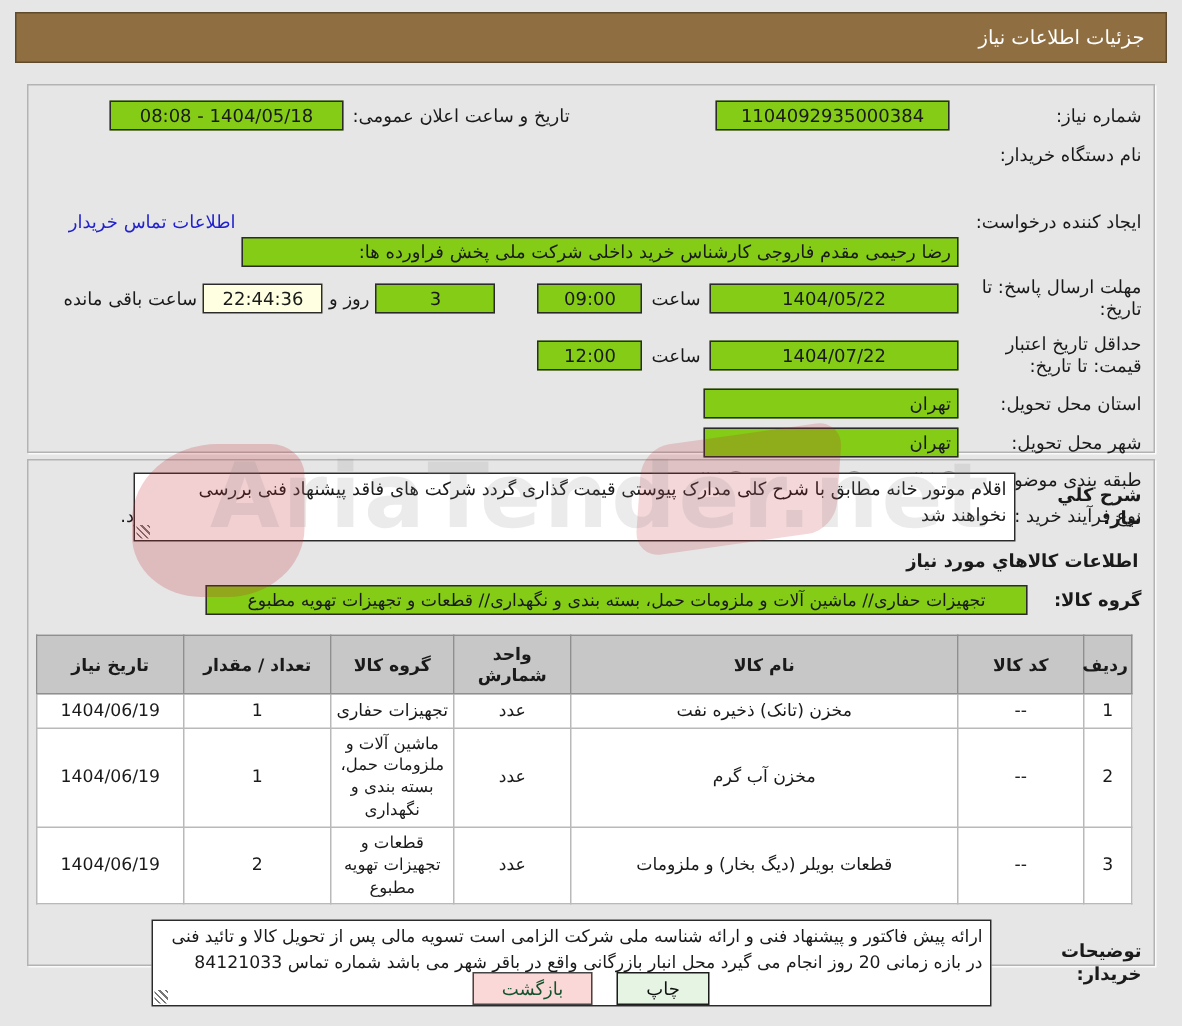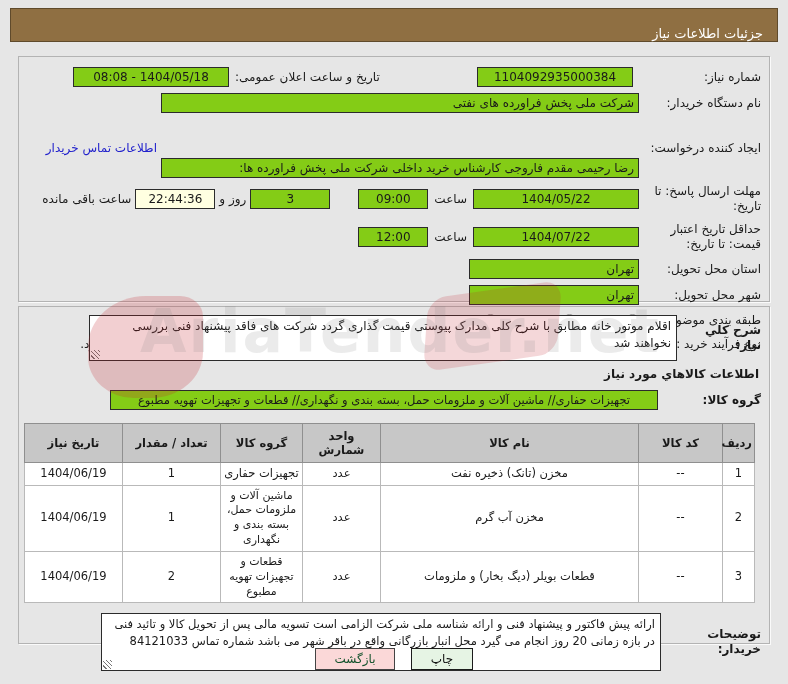--- a/index.html
+++ b/index.html
@@ -5,21 +5,21 @@
   html,body{margin:0;padding:0;}
   body{
     width:788px;height:684px;position:relative;overflow:hidden;
     background:#e6e6e6;
     font-family:"DejaVu Sans","Liberation Sans",sans-serif;
     font-size:12px;color:#1a1a1a;direction:rtl;
   }
   .titlebar{
     position:absolute;top:8px;right:10px;left:10px;height:34px;
     background:#8f6f42;border:1px solid #5f4a2b;color:#fff;
-    display:flex;align-items:flex-end;padding:0 14px;box-sizing:border-box;
+    display:flex;align-items:center;padding:0 14px;box-sizing:border-box;
     font-size:13px;
   }
   .fieldset{
     position:absolute;right:18px;left:18px;
     border:1px solid #b3b3b3;box-shadow:1px 1px 0 #fafafa;
     box-sizing:border-box;background:transparent;
   }
   #fs-general{top:56px;height:246px;padding:9px 8px 0 6px;}
   #fs-details{top:306px;height:338px;padding:6px 8px 0 6px;}
   .row{display:flex;align-items:center;margin-bottom:4px;min-height:22px;}
@@ -85,21 +85,20 @@
     <div class="lbl">شماره نیاز:</div>
     <div class="box center" style="width:156px;margin-right:6px;">1104092935000384</div>
     <div style="flex:1"></div>
     <div>تاریخ و ساعت اعلان عمومی:</div>
     <div class="gap6"></div>
     <div class="box center" style="width:156px;margin-left:48px;">1404/05/18 - 08:08</div>
   </div>
 
   <div class="row">
     <div class="lbl">نام دستگاه خریدار:</div>
-    <div class="box" style="width:478px;">شرکت ملی پخش فراورده های نفتی</div>
   </div>
 
   <div class="row">
     <div class="lbl">ایجاد کننده درخواست:</div>
     <div class="box" style="width:478px;margin-top:40px;">رضا رحیمی مقدم فاروجی  کارشناس خرید داخلی شرکت ملی پخش فراورده ها:</div>
     <div class="gap4"></div>
     <a class="link">اطلاعات تماس خریدار</a>
   </div>
 
   <div class="row" style="min-height:34px;">
@@ -170,21 +169,21 @@
     <div class="lbl b" style="width:80px;">شرح کلي نیاز:</div>
     <div class="tarea" style="width:588px;height:46px;">
       <span>اقلام موتور خانه مطابق با شرح کلی مدارک پیوستی قیمت گذاری گردد شرکت های فاقد پیشنهاد فنی بررسی نخواهند شد</span>
       <span class="grip"></span>
     </div>
   </div>
 
   <div class="sec-head">اطلاعات کالاهاي مورد نیاز</div>
 
   <div class="row">
-    <div class="lbl b" style="width:72px;margin-left:27px;">گروه کالا:</div>
+    <div class="lbl b" style="width:72px;">گروه کالا:</div>
     <div class="box center" style="width:548px;font-size:11.5px;">تجهیزات حفاری// ماشین آلات و ملزومات حمل، بسته بندی و نگهداری//  قطعات و تجهیزات تهویه مطبوع</div>
   </div>
 
   <table class="goods">
     <colgroup>
       <col style="width:32px">
         <col style="width:84px">
         <col style="width:258px">
       <col style="width:78px">
         <col style="width:82px">

